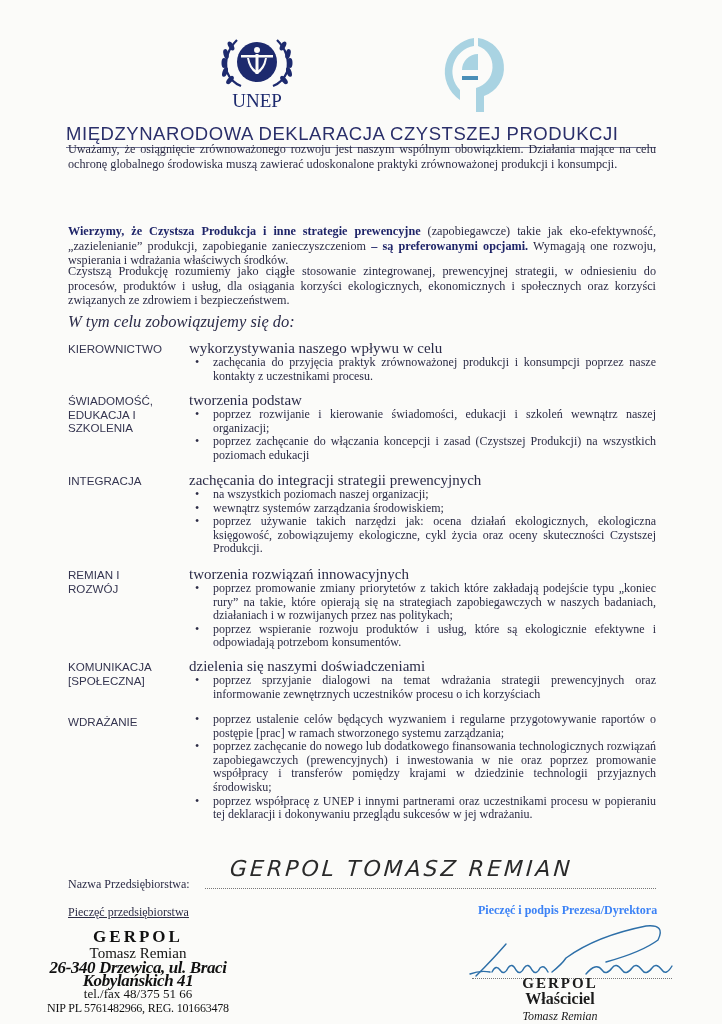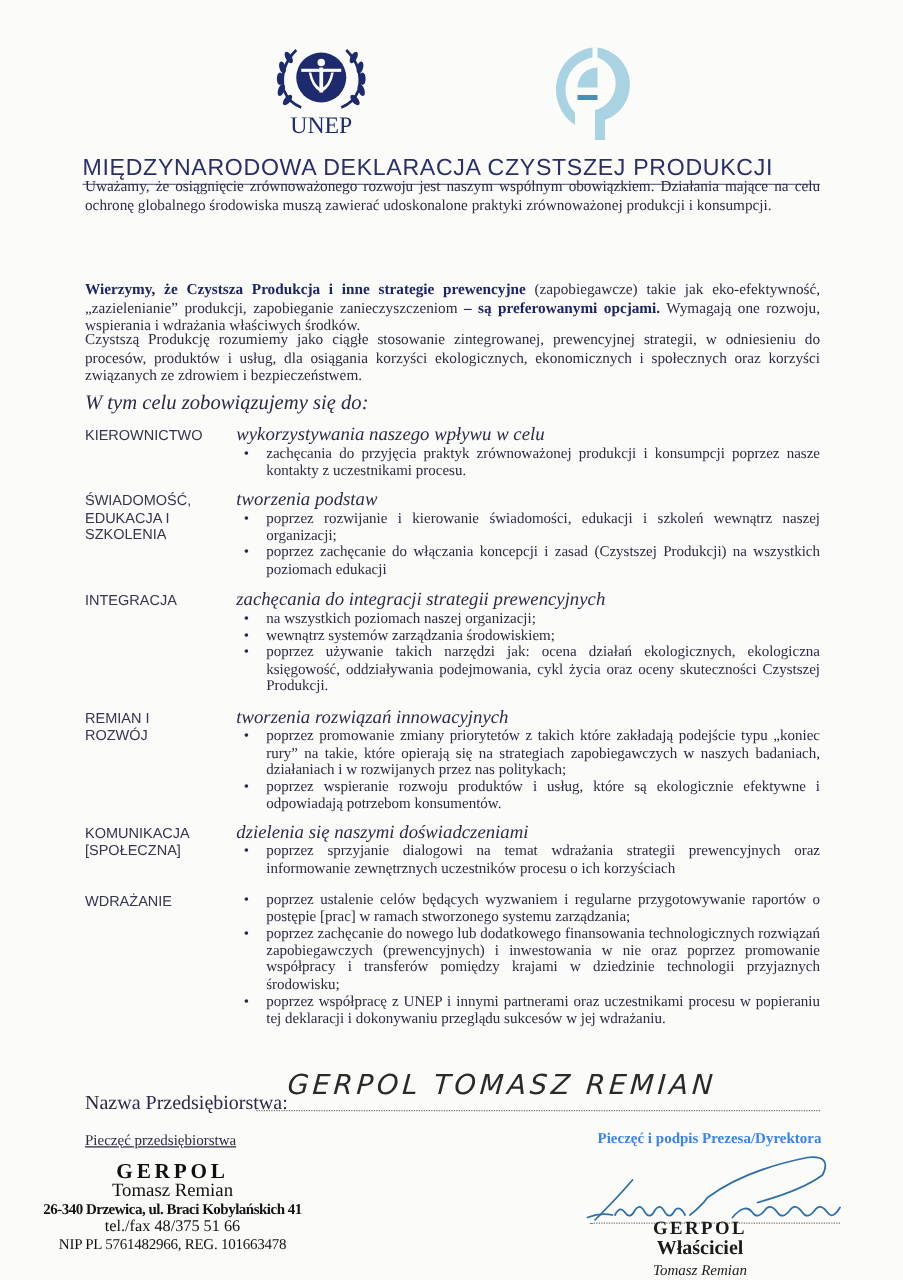--- a/index.html
+++ b/index.html
@@ -22,38 +22,38 @@
       text-align: justify; color: #2b2b45; }
     .p1 { top: 142px; }
     .p2 { top: 208px; margin-top: 16px; }
     .p3 { top: 264px; }
     .para b { color: #1e2468; }
     .commit { position: absolute; left: 68px; top: 312px; font-style: italic; font-size: 16.5px; color: #2b2b48; }
     .section { position: absolute; left: 68px; width: 588px; }
     .sec-label { position: absolute; left: 0; top: 2px; width: 115px; font-family: "Liberation Sans", sans-serif;
       font-size: 11.6px; line-height: 13.5px; color: #353550; text-transform: none; }
     .sec-body { position: absolute; left: 121px; top: 0; width: 467px; }
-    .sec-head { font-style: italic; font-size: 15px; line-height: 16px; color: #2b2b48; }
+    .sec-head { font-size: 15px; line-height: 16px; color: #2b2b48; }
     .sec-items { list-style: none; margin: 0; padding: 0; }
     .sec-items li { position: relative; padding-left: 24px; font-size: 12px; line-height: 13.6px;
       text-align: justify; color: #2b2b45; margin-bottom: 0px; }
     .sec-items li .bullet { position: absolute; left: 6px; top: 0; }
     .s1 { top: 340px; } .s2 { top: 392px; } .s3 { top: 472px; }
     .s4 { top: 566px; } .s5 { top: 658px; } .s6 { top: 713px; }
     .company-row { position: absolute; left: 68px; top: 856px; width: 588px; height: 36px; }
-    .company-label { position: absolute; left: 0; bottom: 0; font-size: 16px; color: #2b2b45; }
+    .company-label { position: absolute; left: 0; bottom: 0; font-size: 12px; color: #2b2b45; }
     .company-dots { position: absolute; left: 137px; right: 0; bottom: 3px; border-bottom: 1px dotted #777; }
     .company-name { position: absolute; left: 162px; top: 0; font-family: "DejaVu Sans", sans-serif;
       font-style: italic; font-size: 22px; letter-spacing: 3px; color: #2a2a2a; transform: skewX(-4deg); }
     .stamp-label { position: absolute; left: 68px; top: 905px; font-size: 12px; color: #2b2b45; text-decoration: underline; }
     .sig-label { position: absolute; left: 478px; top: 903px; font-size: 12px; color: #3b82f6; font-weight: bold; }
     .stamp { position: absolute; left: 28px; top: 928px; width: 220px; text-align: center; color: #111; }
     .stamp .s-name { font-weight: bold; font-size: 17px; letter-spacing: 3px; line-height: 17px; }
     .stamp .s-person { font-size: 15px; line-height: 16px; }
-    .stamp .s-addr { font-size: 12px; font-weight: bold; line-height: 13px; letter-spacing: -0.4px; }
+    .stamp .s-addr { font-size: 17px; font-weight: bold; line-height: 13px; letter-spacing: -0.4px; font-style: italic; }
     .stamp .s-tel { font-size: 13px; line-height: 14px; }
     .stamp .s-nip { font-size: 12px; line-height: 14px; letter-spacing: -0.2px; }
     .sig { position: absolute; left: 466px; top: 918px; width: 220px; height: 64px; }
     .sig-line { position: absolute; left: 472px; top: 978px; width: 200px; border-bottom: 1px dotted #777; }
     .owner { position: absolute; left: 480px; top: 976px; width: 160px; text-align: center; color: #1b1b1b; }
     .owner .o-name { font-weight: bold; font-size: 15px; letter-spacing: 2px; line-height: 15px; }
     .owner .o-role { font-weight: bold; font-size: 16px; line-height: 16px; }
     .owner .o-person { font-style: italic; font-size: 12px; line-height: 18px; }
   </style>
 </head>
@@ -123,21 +123,21 @@
   </div>
 </div>
 
 <div class="section s3">
   <div class="sec-label">INTEGRACJA</div>
   <div class="sec-body">
     <div class="sec-head">zachęcania do integracji strategii prewencyjnych</div>
     <ul class="sec-items">
       <li><span class="bullet">•</span><span>na wszystkich poziomach naszej organizacji;</span></li>
       <li><span class="bullet">•</span><span>wewnątrz systemów zarządzania środowiskiem;</span></li>
-      <li><span class="bullet">•</span><span>poprzez używanie takich narzędzi jak: ocena działań ekologicznych, ekologiczna księgowość, oddziaływania podejmowania, cykl życia oraz oceny skuteczności Czystszej Produkcji.</span></li>
+      <li><span class="bullet">•</span><span>poprzez używanie takich narzędzi jak: ocena działań ekologicznych, ekologiczna księgowość, zobowiązujemy ekologiczne, cykl życia oraz oceny skuteczności Czystszej Produkcji.</span></li>
     </ul>
   </div>
 </div>
 
 <div class="section s4">
   <div class="sec-label" style="width:80px">REMIAN I ROZWÓJ</div>
   <div class="sec-body">
     <div class="sec-head">tworzenia rozwiązań innowacyjnych</div>
     <ul class="sec-items">
       <li><span class="bullet">•</span><span>poprzez promowanie zmiany priorytetów z takich które zakładają podejście typu „koniec rury” na takie, które opierają się na strategiach zapobiegawczych w naszych badaniach, działaniach i w rozwijanych przez nas politykach;</span></li>

